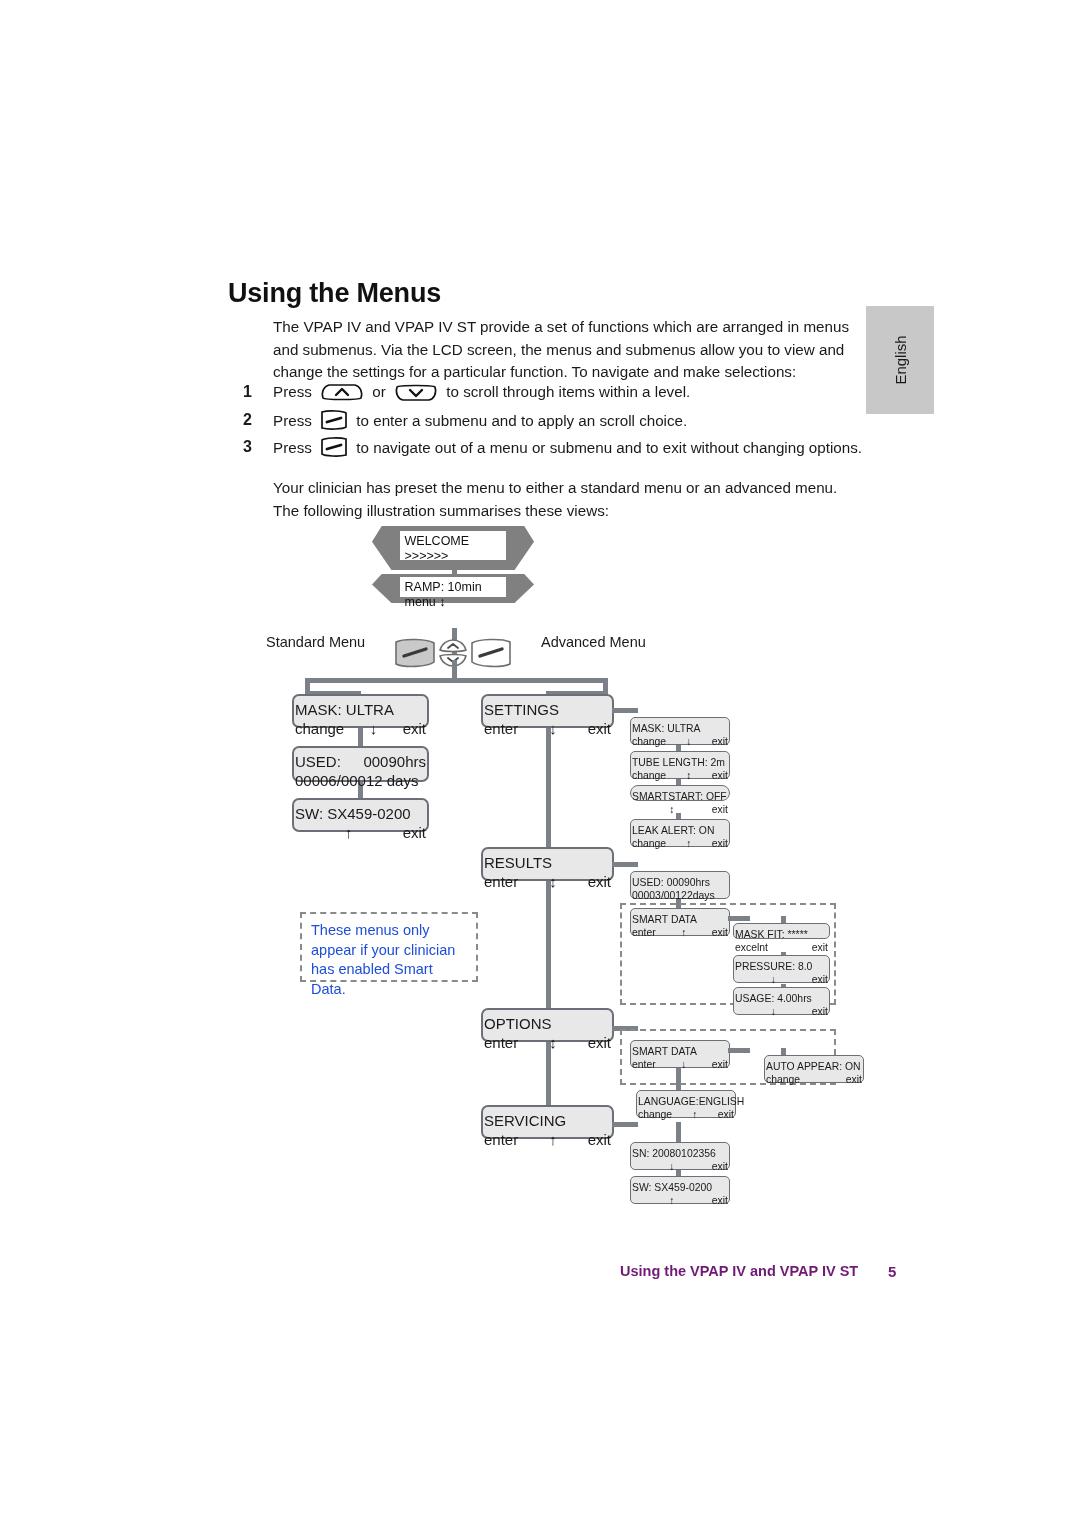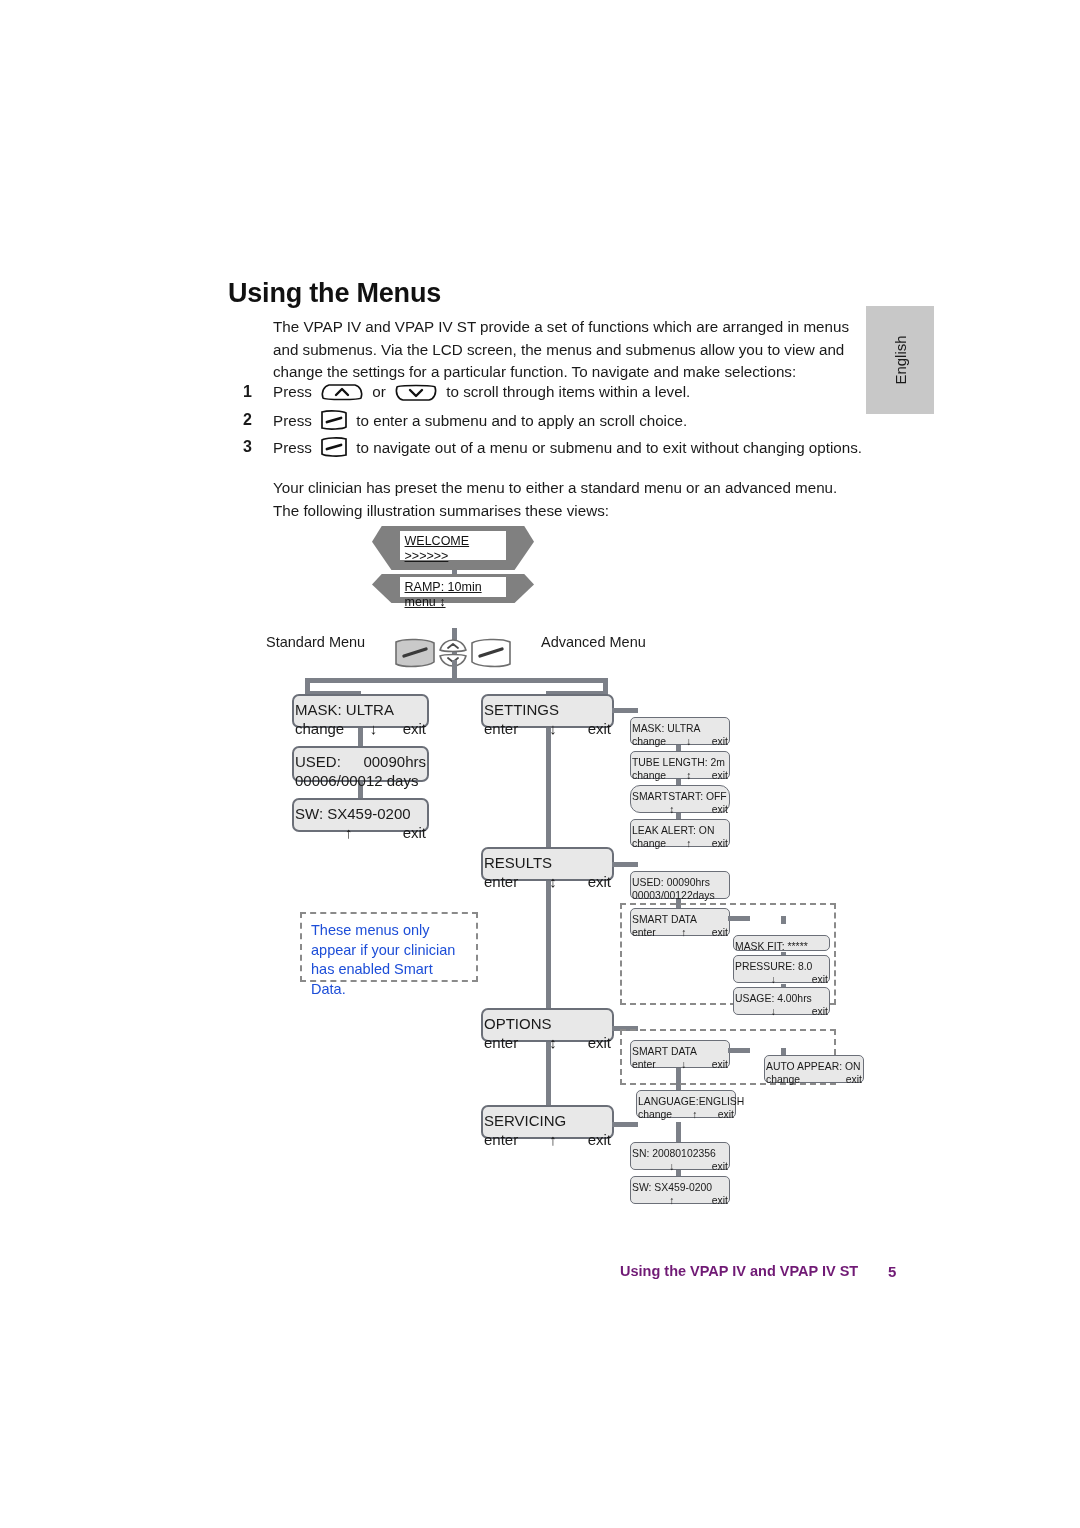--- a/index.html
+++ b/index.html
@@ -130,21 +130,20 @@
   }
   .device .lcd {
     position: absolute;
     left: 17%;
     top: 12%;
     width: 66%;
     height: 66%;
     background: #ffffff;
     padding: 3px 5px;
     box-sizing: border-box;
-    text-decoration: underline;
   }
   .lcd-l1, .lcd-l2 {
     font-size: 12.5px;
     line-height: 14.5px;
     white-space: nowrap;
     color: #111;
   }
 
   
   .mbox {
@@ -374,21 +373,21 @@
     </div>
   </div>
   <div class="mbox small" style="left:630px; top:751px; width:100px; height:28px;">
     <div class="mrow single">TUBE LENGTH: 2m</div>
     <div class="mrow">
       <span class="a">change</span>
       <span class="b">↕</span>
       <span class="c">exit</span>
     </div>
   </div>
-  <div class="mbox small" style="left:630px; top:785px; width:100px; height:28px;border-radius:10px;">
+  <div class="mbox small" style="left:630px; top:785px; width:100px; height:16px;border-radius:10px;">
     <div class="mrow single">SMARTSTART: OFF</div>
     <div class="mrow">
       <span class="a"></span>
       <span class="b">↕</span>
       <span class="c">exit</span>
     </div>
   </div>
   <div class="mbox small" style="left:630px; top:819px; width:100px; height:28px;">
     <div class="mrow single">LEAK ALERT: ON</div>
     <div class="mrow">
@@ -422,21 +421,21 @@
       <span class="a">enter</span>
       <span class="b">↑</span>
       <span class="c">exit</span>
     </div>
   </div>
   <div class="line h" style="left:728px; top:916px; width:22px;"></div>
   <div class="line v" style="left:781px; top:916px; height:8px;"></div>
   <div class="line v" style="left:781px; top:952px; height:10px;"></div>
   <div class="line v" style="left:781px; top:984px; height:10px;"></div>
 
-  <div class="mbox small" style="left:733px; top:923px; width:97px; height:16px;margin-top:12px;">
+  <div class="mbox small" style="left:733px; top:923px; width:97px; height:16px;">
     <div class="mrow single">MASK FIT: *****</div>
     <div class="mrow">
       <span class="a">excelnt</span>
       <span class="c">exit</span>
     </div>
   </div>
   <div class="mbox small" style="left:733px; top:955px; width:97px; height:28px;">
     <div class="mrow single">PRESSURE: 8.0</div>
     <div class="mrow">
       <span class="a"></span>

